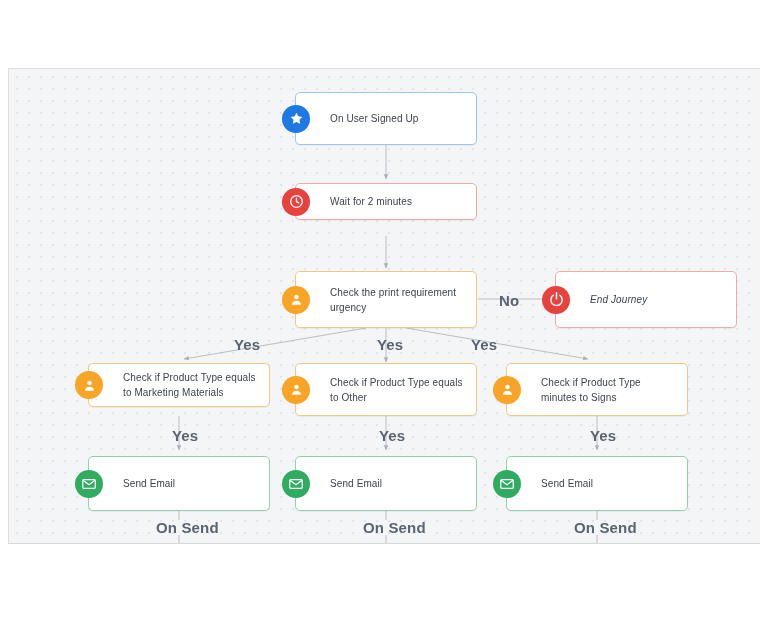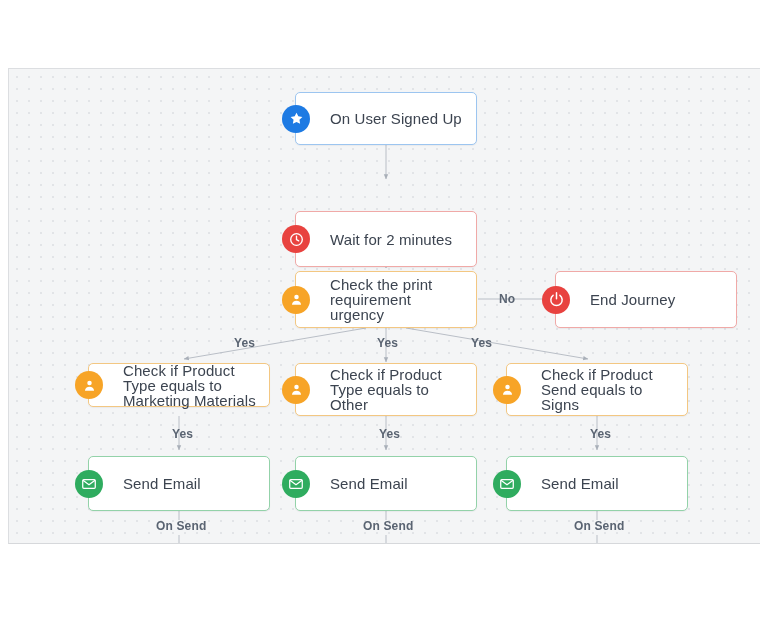--- a/index.html
+++ b/index.html
@@ -31,21 +31,21 @@
     position:absolute;
     box-sizing:border-box;
     background:#ffffff;
     border:1px solid #cfd3d6;
     border-radius:5px;
     display:flex;
     align-items:center;
     box-shadow:0 1px 1px rgba(30,40,60,.05);
   }
   .node .label{
-    font-size:15px;
+    font-size:10px;
     line-height:15px;
     color:#3c4450;
     font-weight:400;
     padding-left:34px;
     padding-right:10px;
     letter-spacing:.1px;
   }
   .node.blue  {border-color:#9cc5f0;}
   .node.red   {border-color:#f0a9a7;}
   .node.orange{border-color:#f3c782;}
@@ -62,21 +62,21 @@
   }
   .ico svg{display:block;}
   .ico.blue  {background:#1d7ae3;}
   .ico.red   {background:#e8423f;}
   .ico.orange{background:#f7a427;}
   .ico.green {background:#2fac5f;}
 
   
   .elabel{
     position:absolute;
-    font-size:12px;
+    font-size:15px;
     color:#5a6472;
     font-weight:700;
     letter-spacing:.15px;
     white-space:nowrap;
     background:transparent;
   }
 </style>
 </head>
 <body>
 
@@ -130,41 +130,41 @@
 
     <div class="node blue" style="left:286px;top:23px;width:182px;height:53px;">
       <span class="ico blue">
         <svg width="15" height="15" viewBox="0 0 24 24">
           <path fill="#ffffff" d="M12 2.6l2.9 5.9 6.5.95-4.7 4.58 1.11 6.47L12 17.45 6.19 20.5 7.3 14.03 2.6 9.45l6.5-.95z"></path>
         </svg>
       </span>
       <span class="label">On User Signed Up</span>
     </div>
 
-    <div class="node red" style="left:286px;top:114px;width:182px;height:56px;margin-top:28px;">
+    <div class="node red" style="left:286px;top:114px;width:182px;height:37px;">
       <span class="ico red">
         <svg width="17" height="17" viewBox="0 0 24 24">
           <circle cx="12" cy="12" r="8.2" fill="none" stroke="#ffffff" stroke-width="1.9"></circle>
           <path d="M12 7.3V12l3.1 1.9" fill="none" stroke="#ffffff" stroke-width="1.9" stroke-linecap="round"></path>
         </svg>
       </span>
       <span class="label">Wait for 2 minutes</span>
     </div>
 
     <div class="node orange" style="left:286px;top:202px;width:182px;height:57px;">
       <span class="ico orange">
         <svg width="15" height="15" viewBox="0 0 24 24">
           <circle cx="12" cy="8" r="3.6" fill="#ffffff"></circle>
           <path d="M4.8 20.4c0-4.1 3.3-6.3 7.2-6.3s7.2 2.2 7.2 6.3z" fill="#ffffff"></path>
         </svg>
       </span>
       <span class="label">Check the print requirement urgency</span>
     </div>
 
-    <div class="node red" style="left:546px;top:202px;width:182px;height:57px;">
+    <div class="node red" style="left:546px;top:202px;width:182px;height:57px;font-style:italic;">
       <span class="ico red">
         <svg width="17" height="17" viewBox="0 0 24 24">
           <path d="M7.2 6.1a8 8 0 1 0 9.6 0" fill="none" stroke="#ffffff" stroke-width="2.1" stroke-linecap="round"></path>
           <path d="M12 2.6v8.3" fill="none" stroke="#ffffff" stroke-width="2.1" stroke-linecap="round"></path>
         </svg>
       </span>
       <span class="label">End Journey</span>
     </div>
 
     <div class="node orange" style="left:79px;top:294px;width:182px;height:44px;">
@@ -187,21 +187,21 @@
       <span class="label">Check if Product Type equals to Other</span>
     </div>
 
     <div class="node orange" style="left:497px;top:294px;width:182px;height:53px;">
       <span class="ico orange">
         <svg width="15" height="15" viewBox="0 0 24 24">
           <circle cx="12" cy="8" r="3.6" fill="#ffffff"></circle>
           <path d="M4.8 20.4c0-4.1 3.3-6.3 7.2-6.3s7.2 2.2 7.2 6.3z" fill="#ffffff"></path>
         </svg>
       </span>
-      <span class="label">Check if Product Send equals to Signs</span>
+      <span class="label">Check if Product Type minutes to Signs</span>
     </div>
 
     <div class="node green" style="left:79px;top:387px;width:182px;height:55px;">
       <span class="ico green">
         <svg width="16" height="16" viewBox="0 0 24 24">
           <rect x="2.6" y="5.4" width="18.8" height="13.2" rx="1.6" fill="none" stroke="#ffffff" stroke-width="1.9"></rect>
           <path d="M3.4 6.6L12 13.1l8.6-6.5" fill="none" stroke="#ffffff" stroke-width="1.9" stroke-linecap="round"></path>
         </svg>
       </span>
       <span class="label">Send Email</span>

